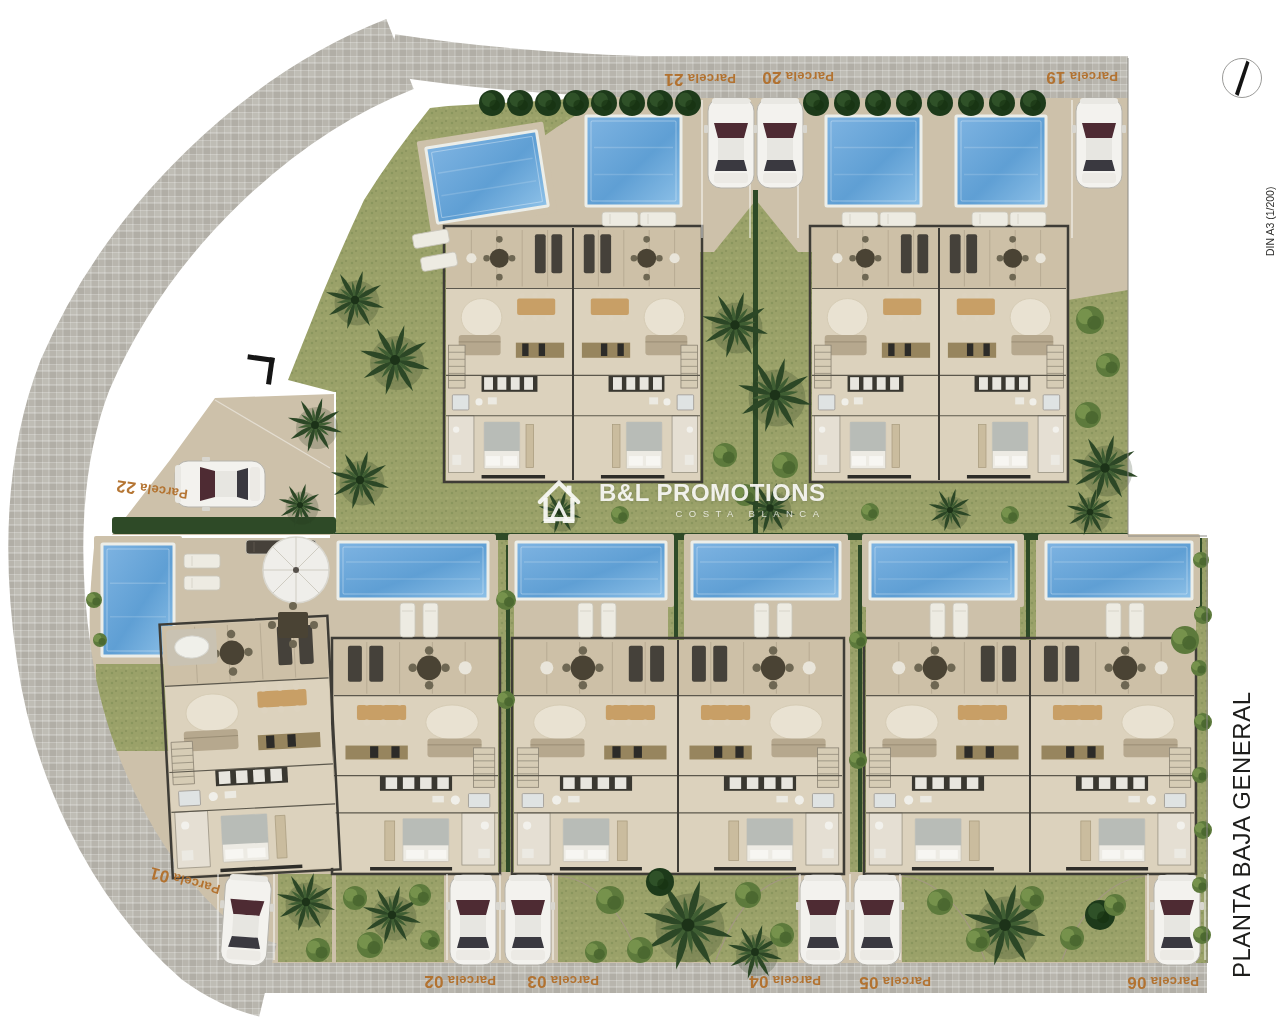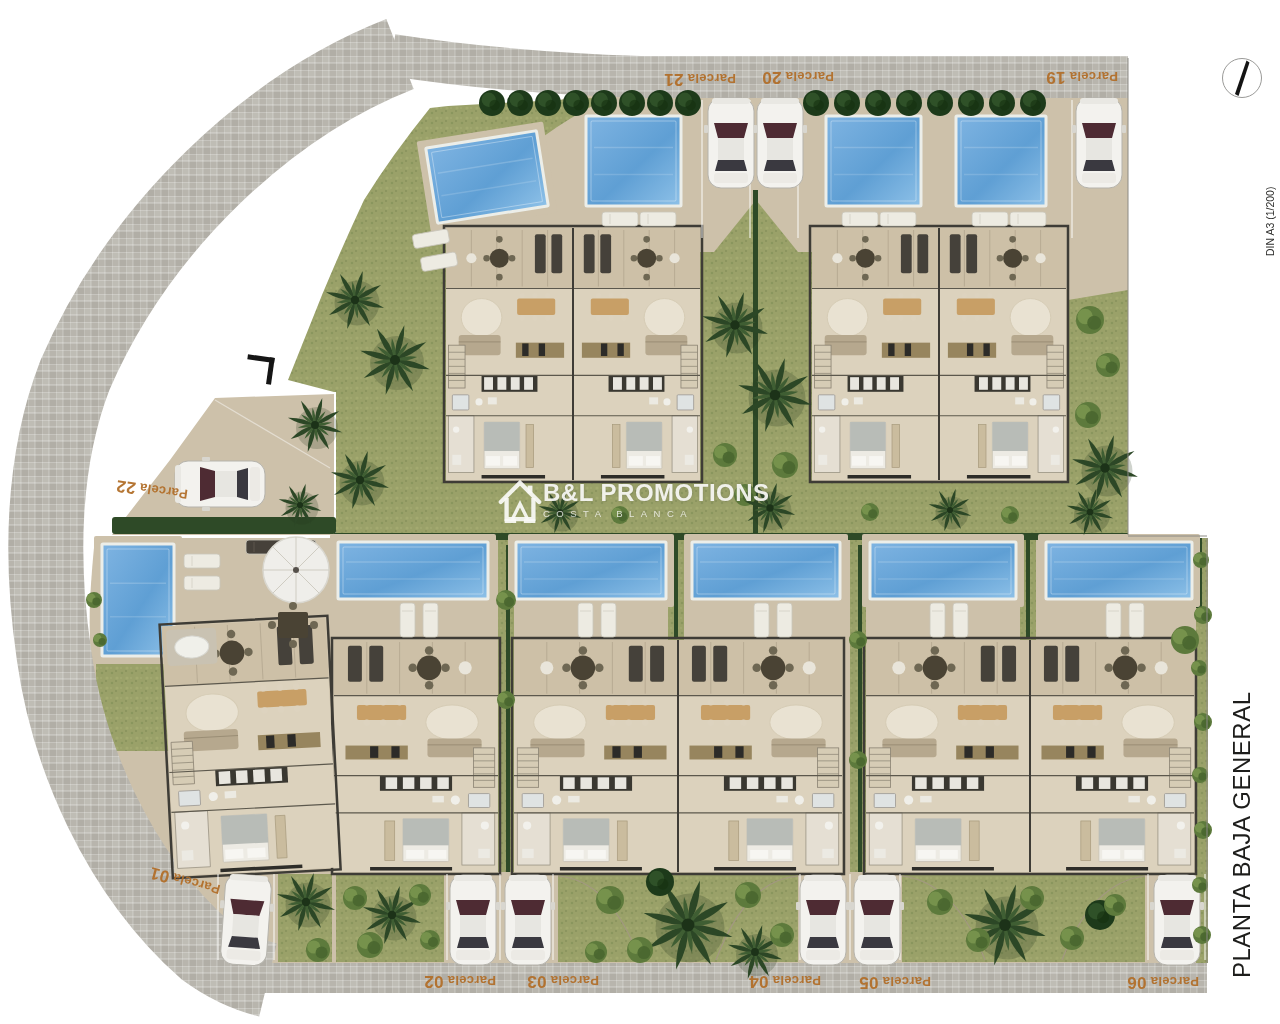--- a/index.html
+++ b/index.html
@@ -3,24 +3,24 @@
 <meta charset="utf-8">
 <style>
   html,body{margin:0;padding:0;background:#fff;}
   #stage{position:relative;width:1280px;height:1024px;background:#fff;overflow:hidden;
          font-family:"Liberation Sans",sans-serif;}
   #plan{position:absolute;left:0;top:0;}
   .plabel{position:absolute;transform:translate(-50%,-50%) rotate(var(--rot,180deg));
           color:var(--label);font-weight:700;font-size:13px;letter-spacing:.3px;
           white-space:nowrap;opacity:.95;}
   .plabel .pnum{font-size:17px;}
-  .logo{position:absolute;left:497px;top:476px;display:flex;align-items:center;gap:0;
+  .logo{position:absolute;left:536px;top:476px;display:flex;align-items:center;gap:17px;
         color:rgba(250,250,246,.92);text-shadow:0 0 3px rgba(90,90,75,.35);}
   .logo-name{font-weight:700;font-size:24px;letter-spacing:.5px;line-height:1;}
-  .logo-sub{font-weight:400;font-size:9.5px;letter-spacing:6.5px;margin-top:3px;opacity:.85;text-align:left;}
+  .logo-sub{font-weight:400;font-size:9.5px;letter-spacing:6.5px;margin-top:3px;opacity:.85;text-align:right;}
   .vtext{position:absolute;transform-origin:0 0;transform:rotate(-90deg);white-space:nowrap;
          color:#1d1d1b;}
   .sheet-title{font-size:24px;letter-spacing:.5px;}
   .format-scale{font-size:10.5px;color:#2e2e2c;}
   .compass{position:absolute;left:1218px;top:54px;}
   .gate{position:absolute;left:246px;top:356px;width:22px;height:22px;
         border-top:5px solid #151515;border-right:5px solid #151515;transform:rotate(8deg);}
 </style>
 </head>
 <body>

